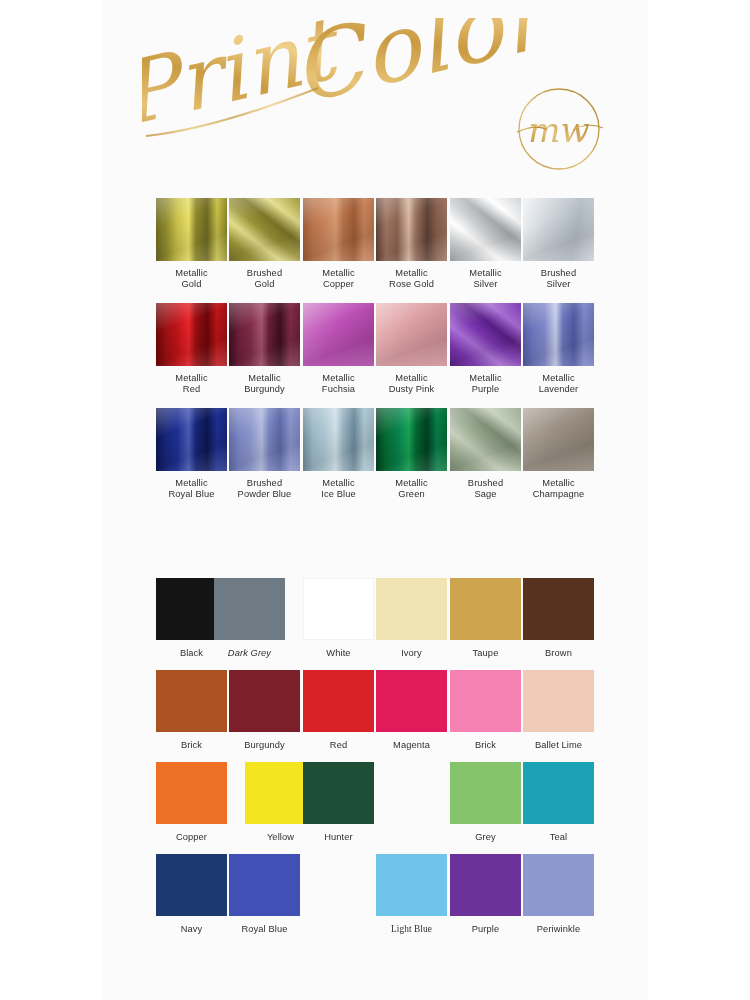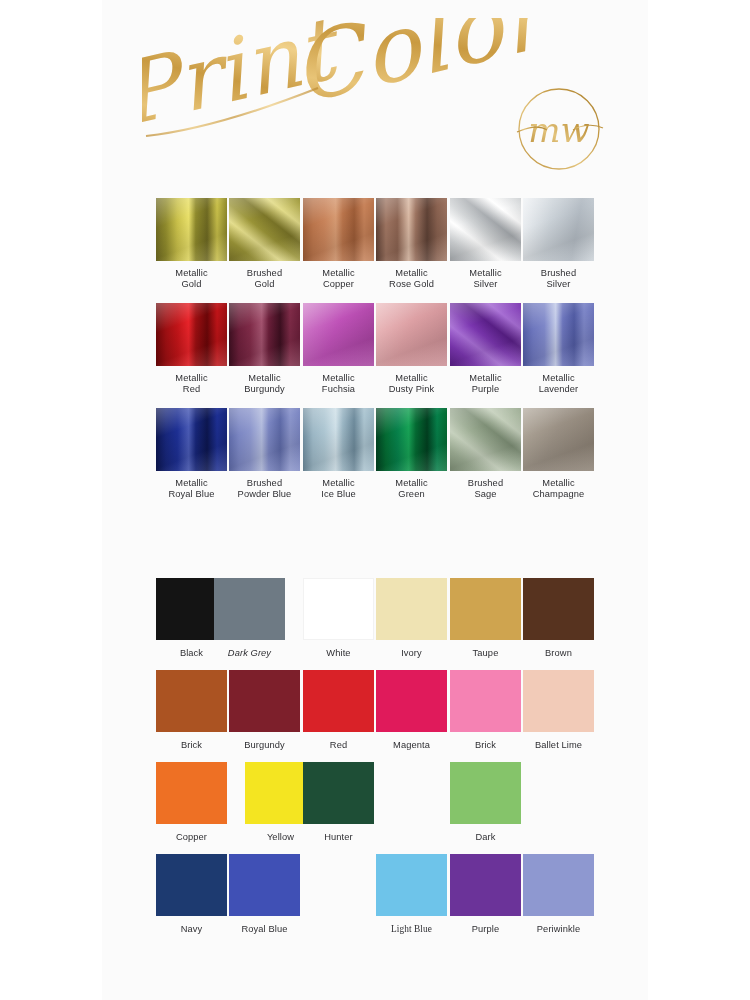--- a/index.html
+++ b/index.html
@@ -318,21 +318,25 @@
         <div class="swatch-cell" style="left: 65px; margin-left: 24px;">
           <div class="chip" style="height: 62px; background: rgb(244, 229, 33);"></div>
           <div class="swatch-label">Yellow</div>
         </div>
         <div class="swatch-cell" style="left: 147px;">
           <div class="chip" style="height: 62px; background: rgb(30, 78, 54);"></div>
           <div class="swatch-label">Hunter</div>
         </div>
         <div class="swatch-cell" style="left: 294px;">
           <div class="chip" style="height: 62px; background: rgb(133, 196, 106);"></div>
-          <div class="swatch-label">Dark</div>
+          <div class="swatch-label">Grey</div>
+        </div>
+        <div class="swatch-cell" style="left: 367px;">
+          <div class="chip" style="height: 62px; background: rgb(27, 162, 181);"></div>
+          <div class="swatch-label">Teal</div>
         </div>
       </div>
       <div class="swatch-row solid-row">
         <div class="swatch-cell" style="left: 0px;">
           <div class="chip" style="height: 62px; background: rgb(29, 58, 112);"></div>
           <div class="swatch-label">Navy</div>
         </div>
         <div class="swatch-cell" style="left: 73px;">
           <div class="chip" style="height: 62px; background: rgb(64, 80, 181);"></div>
           <div class="swatch-label">Royal Blue</div>

